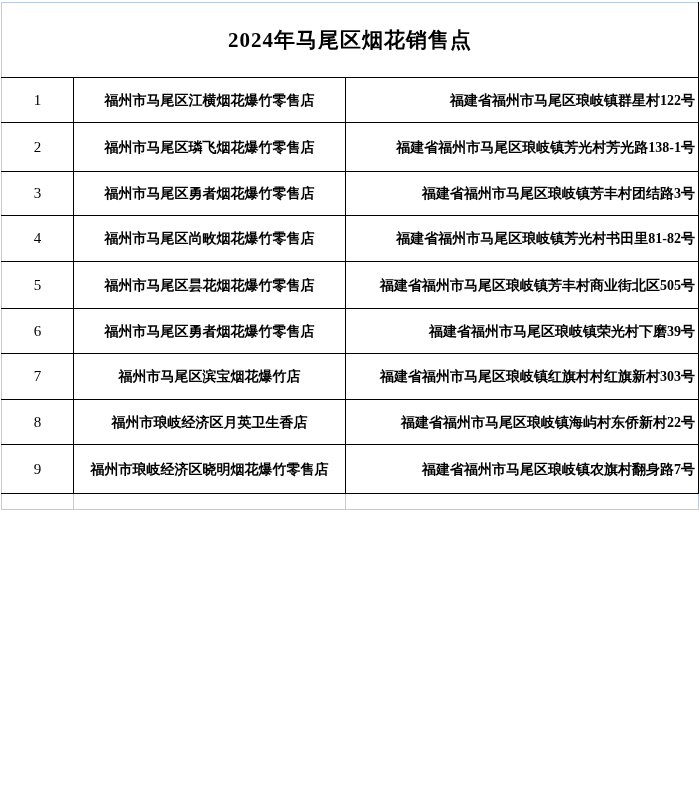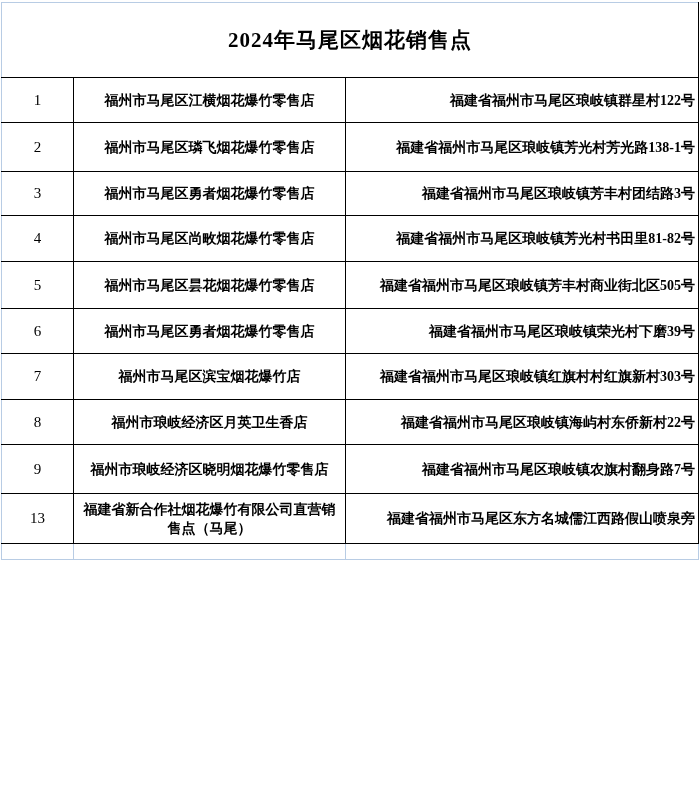--- a/index.html
+++ b/index.html
@@ -134,25 +134,20 @@
       <tr style="height:45px">
         <td class="no edge-left">8</td>
         <td class="name">福州市琅岐经济区月英卫生香店</td>
         <td class="addr">福建省福州市马尾区琅岐镇海屿村东侨新村22号</td>
       </tr>
       <tr style="height:49px">
         <td class="no edge-left">9</td>
         <td class="name">福州市琅岐经济区晓明烟花爆竹零售店</td>
         <td class="addr">福建省福州市马尾区琅岐镇农旗村翻身路7号</td>
       </tr>
-      <tr style="height:50px">
-        <td class="no edge-left">13</td>
-        <td class="name">福建省新合作社烟花爆竹有限公司直营销售点（马尾）</td>
-        <td class="addr">福建省福州市马尾区东方名城儒江西路假山喷泉旁</td>
-      </tr>
       <tr class="empty-row">
         <td></td>
         <td></td>
         <td></td>
       </tr>
     </tbody>
   </table>
 </div>
 
 </body></html>

